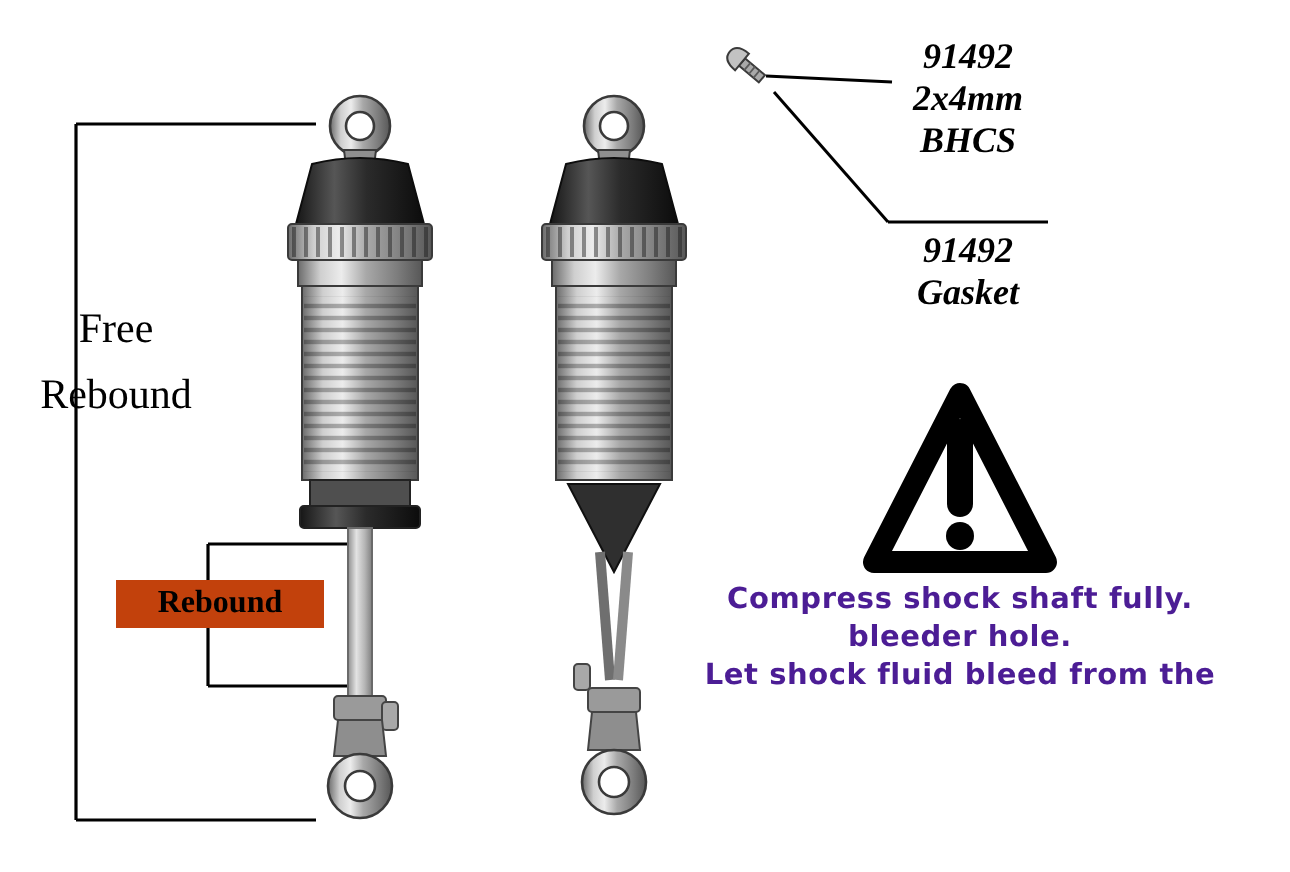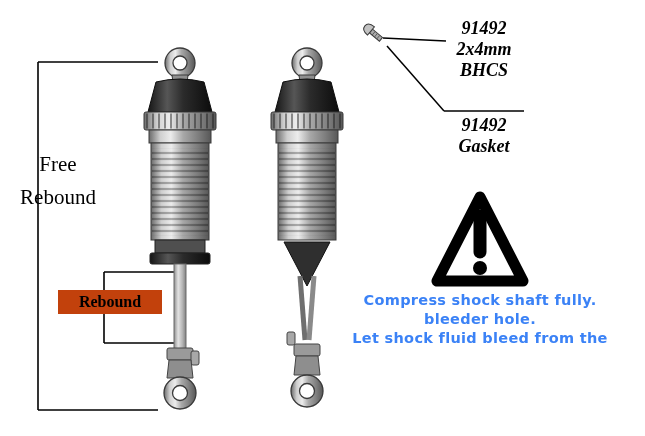--- a/index.html
+++ b/index.html
@@ -19,21 +19,21 @@
   }
   .part-label{
     width:112px;text-align:center;font-weight:bold;font-style:italic;
     font-size:18px;line-height:21px;
   }
   .part-bhcs{left:428px;top:18px;}
   .part-gasket{left:428px;top:115px;}
   .caption{
     left:320px;top:291px;width:320px;text-align:center;
     font-family:"DejaVu Sans", sans-serif;font-weight:bold;
-    font-size:14.5px;line-height:19px;letter-spacing:0.3px;color:#3b82f6;
+    font-size:14.5px;line-height:19px;letter-spacing:0.3px;color:#4c1d95;
   }
 </style>
 </head>
 <body>
 
 <div class="stage">
 
   <svg class="art" viewBox="0 0 645 436" width="645" height="436" aria-hidden="true">
     <defs>
       <linearGradient id="gm" x1="0" y1="0" x2="1" y2="0">

